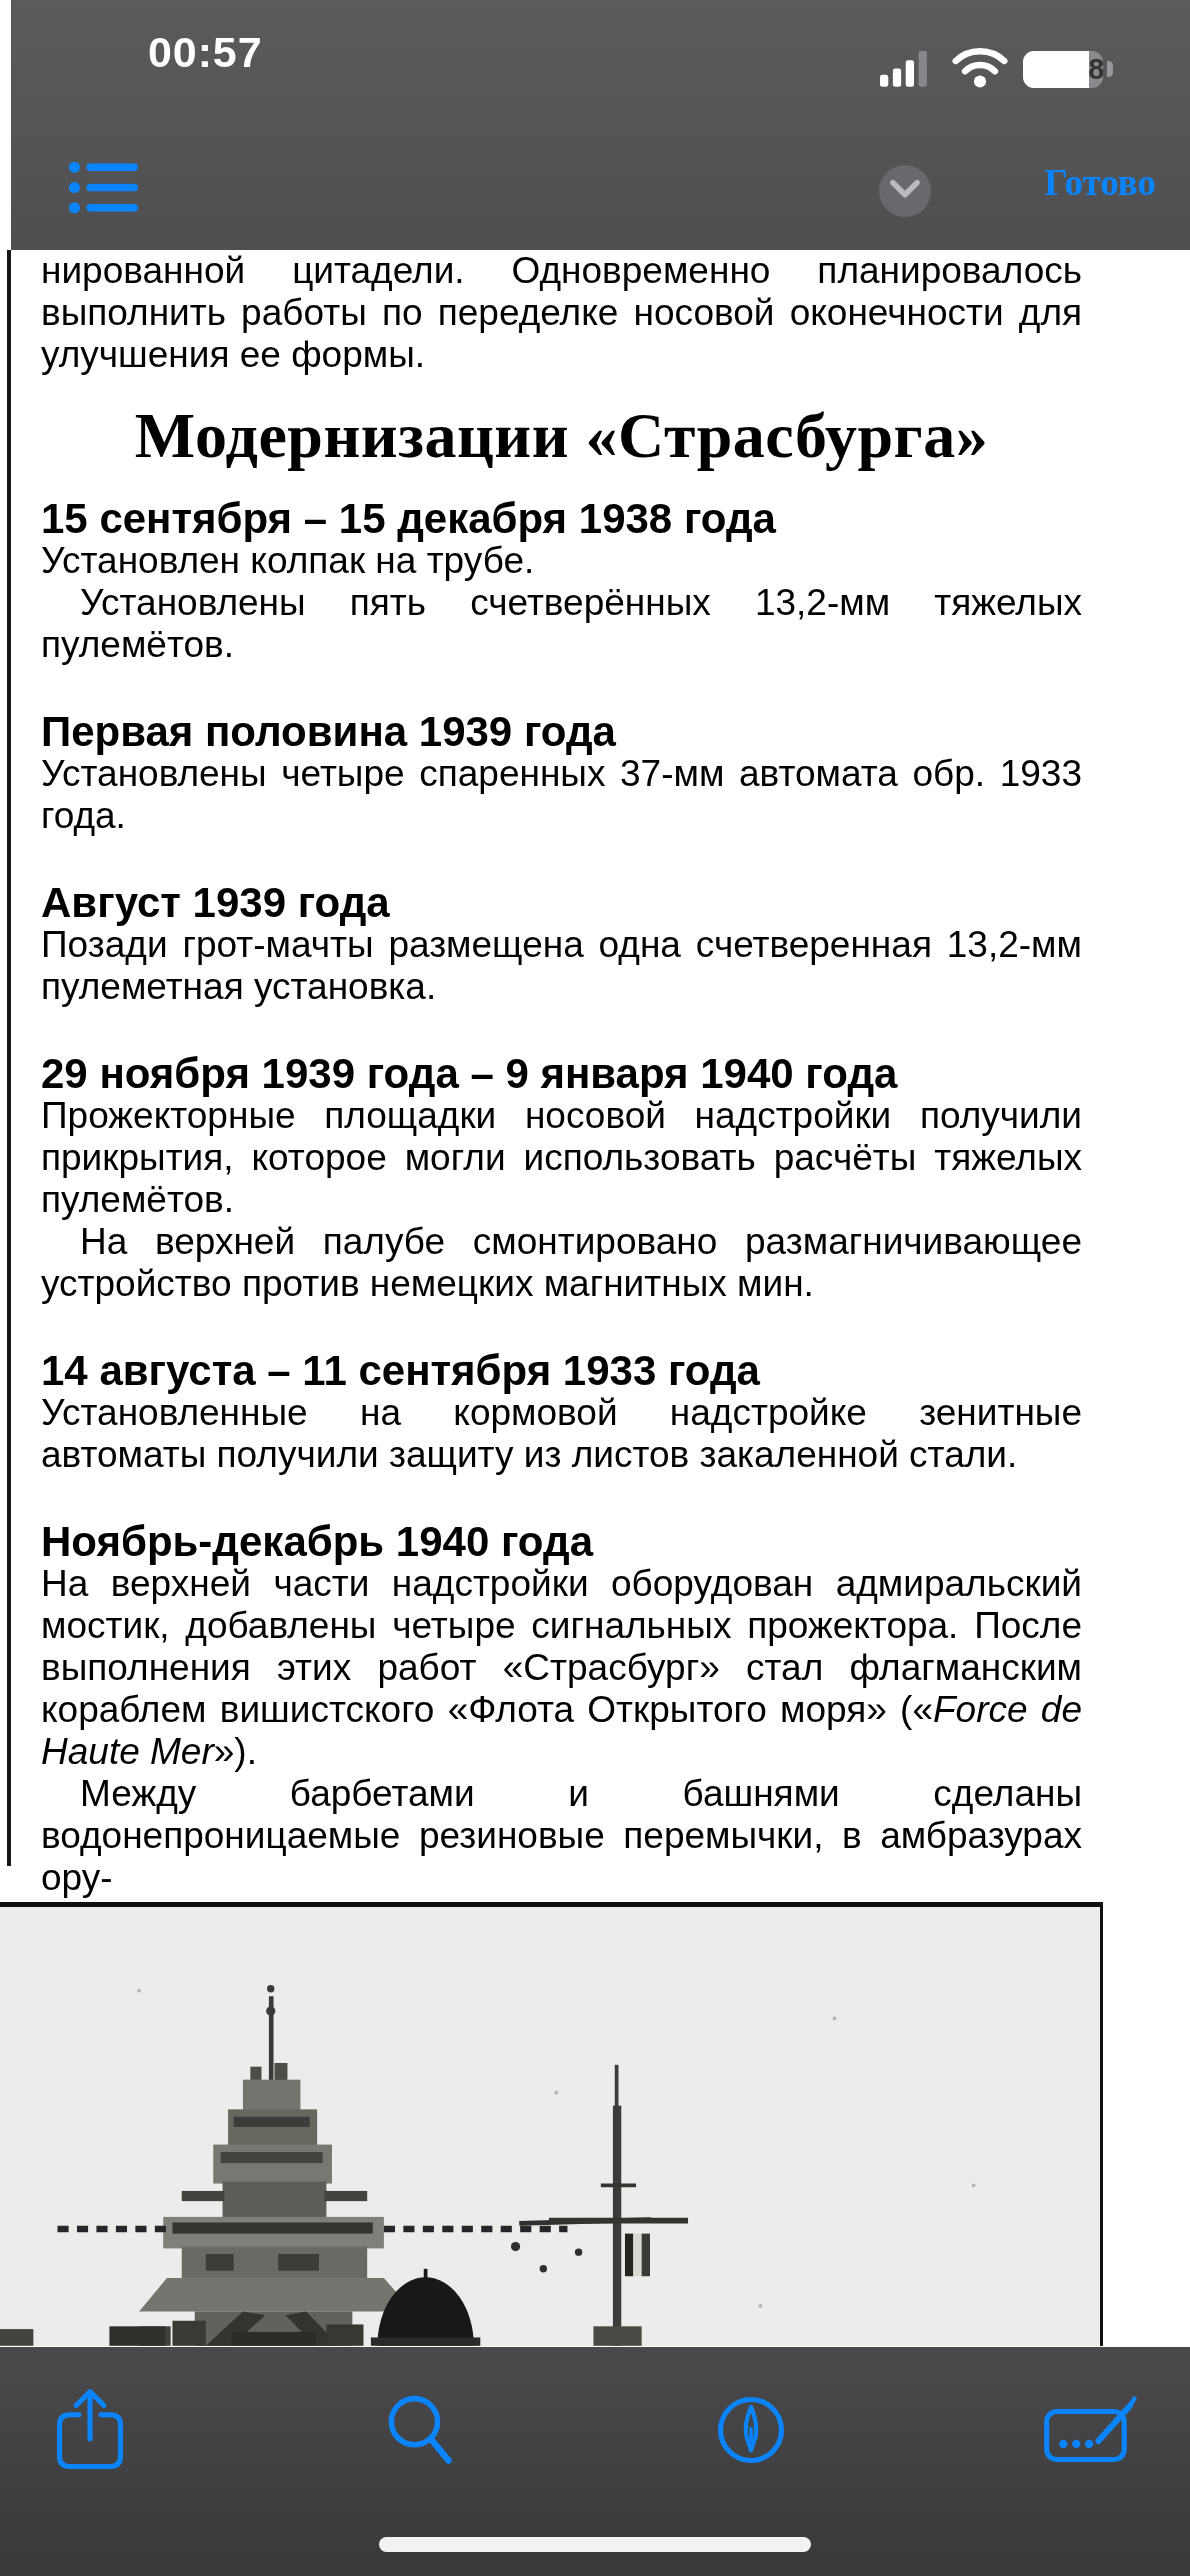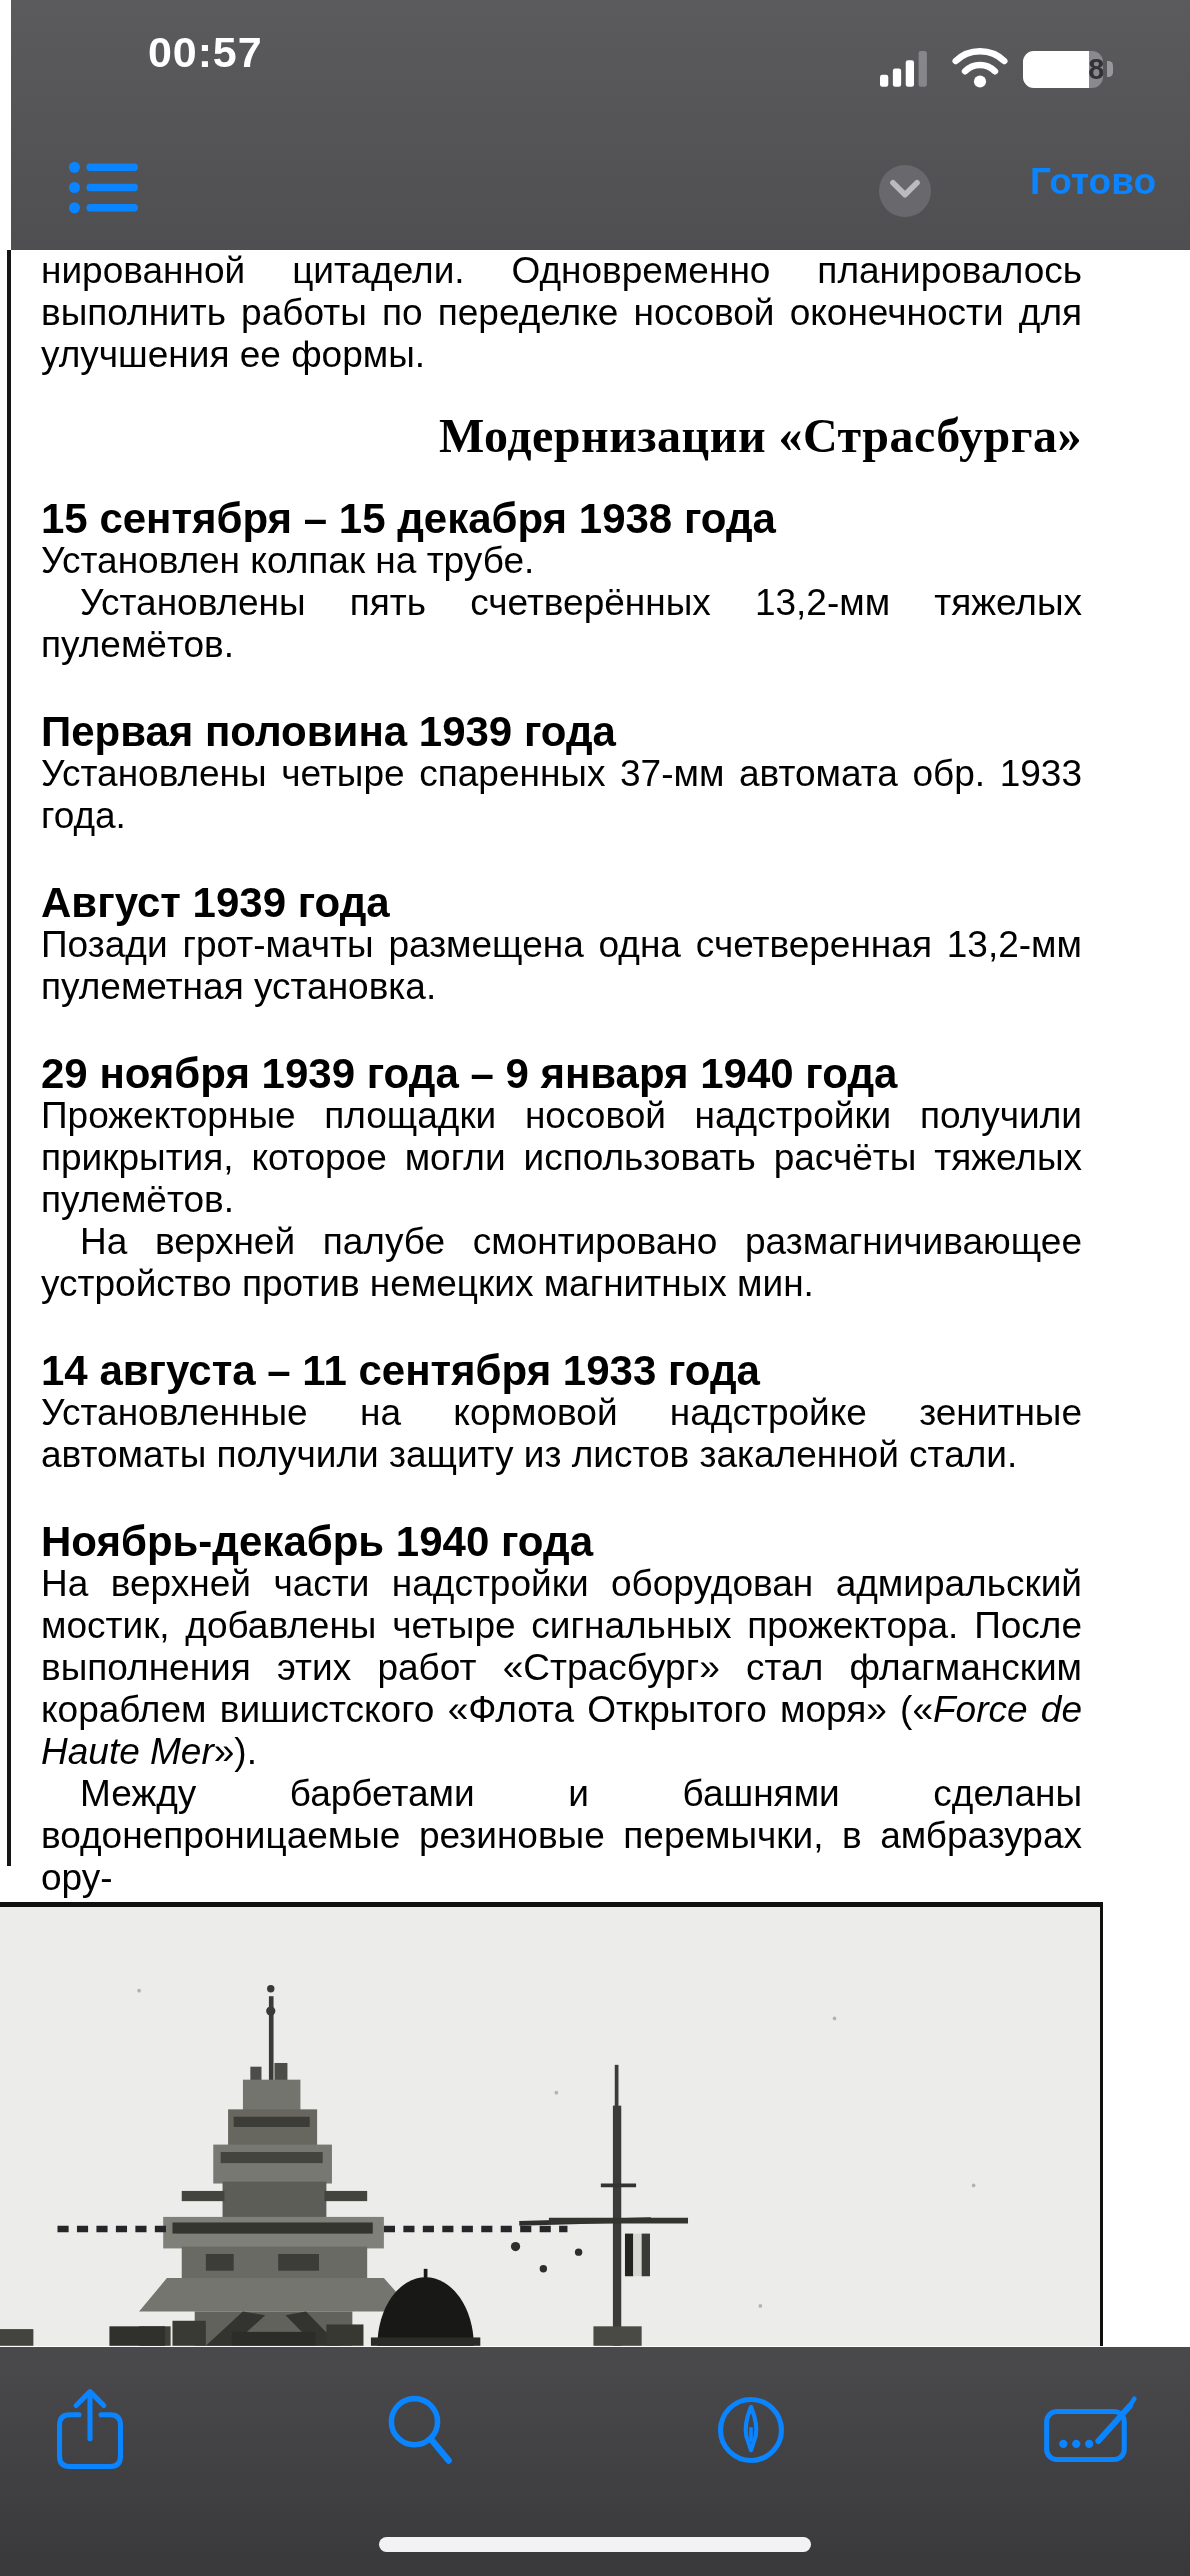--- a/index.html
+++ b/index.html
@@ -15,30 +15,30 @@
   .battery .pct{position:absolute;left:0;top:0;width:100%;height:100%;display:flex;align-items:center;
                 justify-content:center;font-size:29px;font-weight:700;color:#333336;margin-left:42px;}
   .battery-nub{width:6.5px;height:16px;background:#98989C;border-radius:0 4.6px 4.6px 0;margin-left:-11px;}
   .navrow{position:absolute;left:0;top:139px;width:100%;height:111px;}
   .toc-btn{position:absolute;left:57px;top:18.5px;background:none;border:none;padding:0;cursor:pointer;}
   .nav-title{position:absolute;left:184px;top:22px;color:#fff;font-size:37px;font-weight:700;letter-spacing:0.5px;
              max-width:668px;white-space:nowrap;overflow:hidden;}
   .chev-btn{position:absolute;left:868px;top:26px;width:52px;height:52px;border-radius:50%;
             background:#69696D;border:none;display:flex;align-items:center;justify-content:center;cursor:pointer;}
   .done-btn{position:absolute;right:46px;top:22px;background:none;border:none;color:#0A84FF;
-            font-size:37px;font-weight:600;font-family:Liberation Sans, sans-serif;cursor:pointer;padding:0;}
+            font-size:37px;font-weight:600;font-family:Liberation Serif, serif;cursor:pointer;padding:0;}
   
   .content{position:absolute;top:250px;left:0;width:1191px;height:2097px;background:#fff;}
   .page-edge{position:absolute;left:7.4px;top:0;width:3.7px;height:1616px;background:#161616;}
   .text-col{position:absolute;left:0;top:0;width:1191px;padding:0 109px 0 41px;box-sizing:border-box;
             color:#000;font-size:37px;line-height:42px;text-align:justify;}
   .text-col p{margin:0;}
   p.indent{text-indent:39px;}
-  h1.doc{font-family:"Liberation Serif",serif;font-weight:700;font-size:48px;line-height:59px;
-         margin:30px 0 0;text-align:right;letter-spacing:0.5px;}
+  h1.doc{font-family:"Liberation Serif",serif;font-weight:700;font-size:64px;line-height:59px;
+         margin:30px 0 0;text-align:center;letter-spacing:0.5px;}
   h2.doc{font-size:42px;line-height:42px;font-weight:700;margin:45px 0 0;text-align:left;}
   h2.first{margin-top:33px;}
   .it{font-style:italic;}
   
   .photo{position:absolute;left:0;top:1652px;width:1103px;height:444px;box-sizing:border-box;
          border-top:5.6px solid #101010;border-right:3.7px solid #101010;background:#ECECEA;}
   
   .toolbar{position:absolute;left:0;bottom:0;width:1191px;height:229px;
            background:linear-gradient(#4A4A4C,#39393B);z-index:30;}
   .tool-btn{position:absolute;top:33px;width:102px;height:102px;margin-left:-51px;background:none;border:none;

